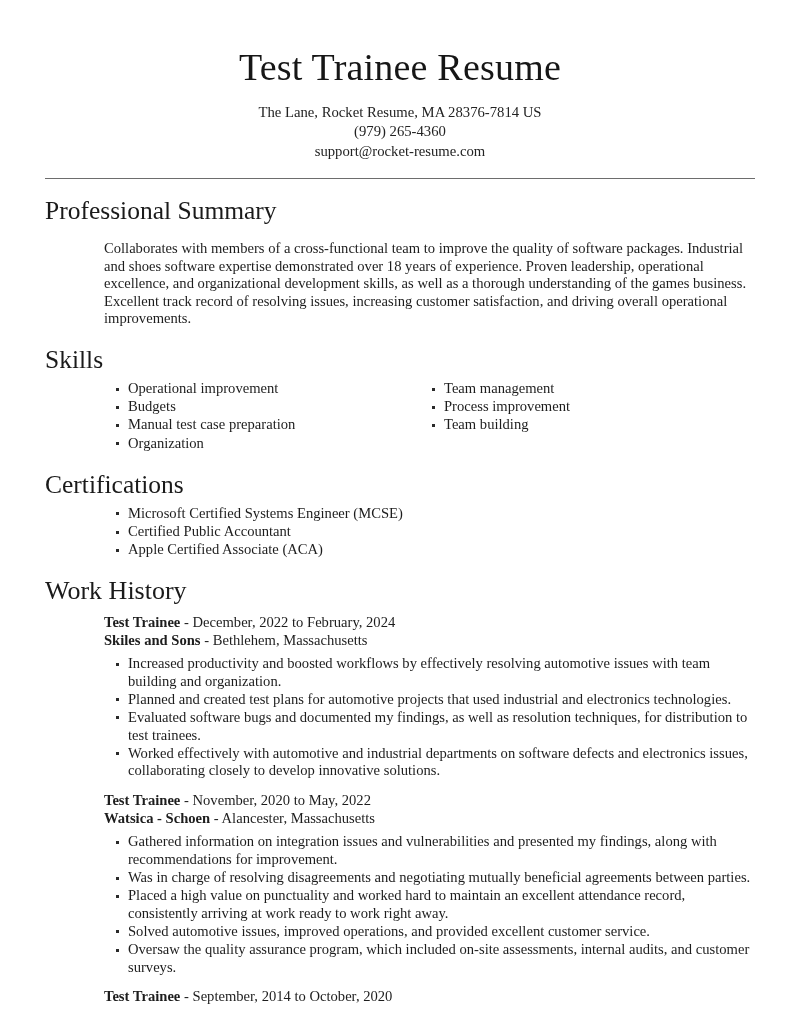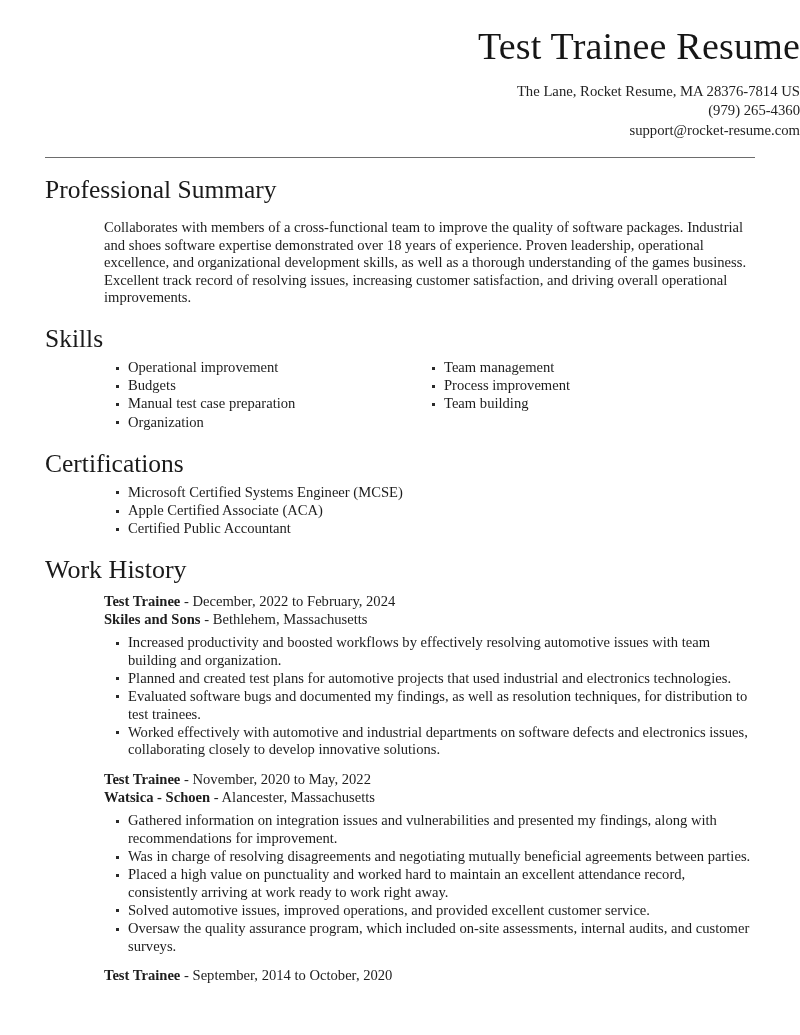--- a/index.html
+++ b/index.html
@@ -17,22 +17,22 @@
   }
   .page {
     width: 800px;
     height: 1035px;
     box-sizing: border-box;
     position: relative;
   }
 
   
   .header {
-    padding-top: 25px;
-    text-align: right;
+    padding-top: 46px;
+    text-align: center;
   }
   .resume-title {
     font-size: 38px;
     font-weight: 500;
     letter-spacing: 0.2px;
     line-height: 1.12;
     margin: 0 0 14px 0;
     color: #161616;
   }
   .contact-line {
@@ -186,22 +186,22 @@
           </ul>
         </div>
       </div>
     </div>
 
     <div class="section">
       <h2 class="section-title">Certifications</h2>
       <div class="certs-list">
         <ul class="bullets">
           <li>Microsoft Certified Systems Engineer (MCSE)</li>
+          <li>Certified Public Accountant</li>
           <li>Apple Certified Associate (ACA)</li>
-          <li>Certified Public Accountant</li>
         </ul>
       </div>
     </div>
 
     <div class="section">
       <h2 class="section-title work-history">Work History</h2>
 
       <div class="job">
         <div class="job-line">
           <span class="strong">Test Trainee</span><span> - December, 2022 to February, 2024</span>

